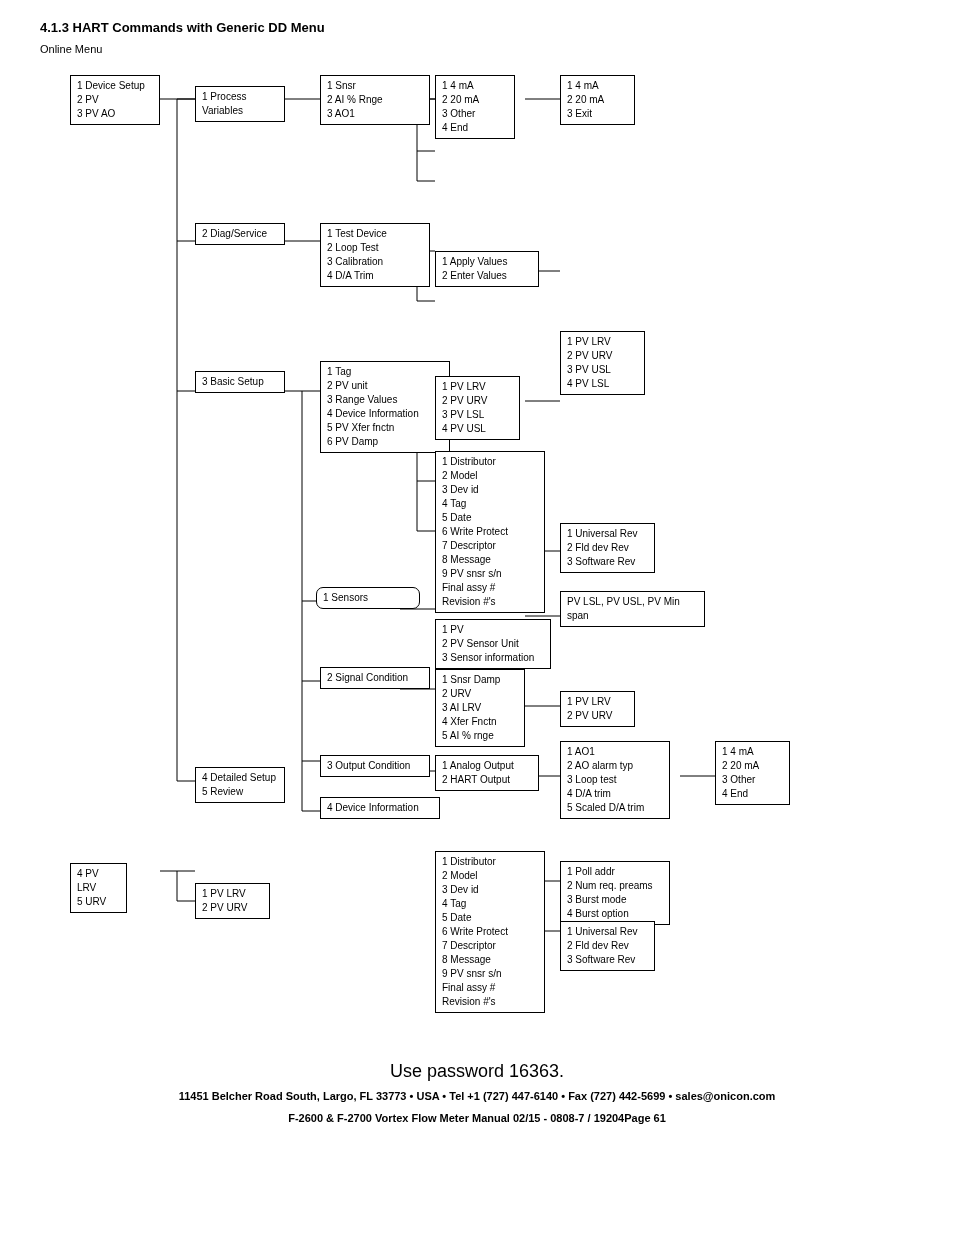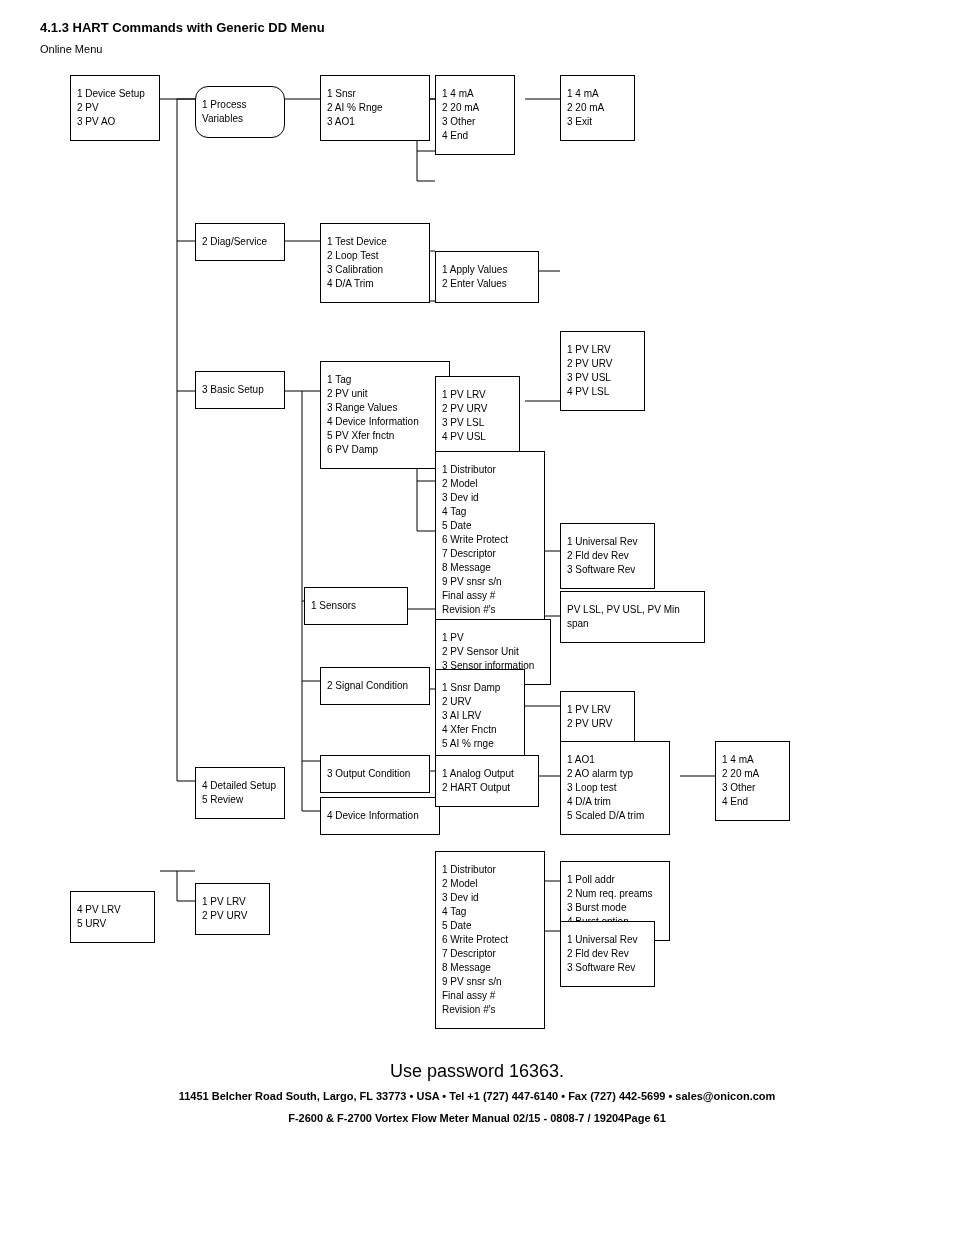--- a/index.html
+++ b/index.html
@@ -24,21 +24,21 @@
     }
     .diagram-container {
       position: relative;
       width: 880px;
       min-height: 980px;
       margin-bottom: 20px;
     }
     .box {
       position: absolute;
       border: 1px solid #000;
-      padding: 11px 6px;
+      padding: 3px 6px;
       background: #fff;
       font-size: 10px;
       line-height: 1.4;
       white-space: pre-line;
     }
     
     .lines-svg {
       position: absolute;
       top: 0; left: 0;
       width: 100%;
@@ -151,40 +151,40 @@
 
     <line x1="120" y1="810" x2="155" y2="810" stroke="#000" stroke-width="1"></line>
     <line x1="137" y1="810" x2="137" y2="840" stroke="#000" stroke-width="1"></line>
     <line x1="137" y1="840" x2="155" y2="840" stroke="#000" stroke-width="1"></line>
   </svg>
 
   <div class="box" style="left:30px; top:14px; width:90px;">1 Device Setup
 2 PV
 3 PV AO</div>
 
-  <div class="box" style="left:155px; top:25px; width:90px;border-radius:13px;">1 Process Variables</div>
+  <div class="box" style="left:155px; top:25px; width:90px;">1 Process Variables</div>
   <div class="box" style="left:155px; top:162px; width:90px;">2 Diag/Service</div>
   <div class="box" style="left:155px; top:310px; width:90px;">3 Basic Setup</div>
   <div class="box" style="left:155px; top:706px; width:90px;">4 Detailed Setup
 5 Review</div>
 
   <div class="box" style="left:280px; top:14px; width:110px;">1 Snsr
 2 AI % Rnge
 3 AO1</div>
   <div class="box" style="left:280px; top:162px; width:110px;">1 Test Device
 2 Loop Test
 3 Calibration
 4 D/A Trim</div>
   <div class="box" style="left:280px; top:300px; width:130px;">1 Tag
 2 PV unit
 3 Range Values
 4 Device Information
 5 PV Xfer fnctn
 6 PV Damp</div>
-  <div class="box" style="left:264px; top:526px; width:104px;">1 Sensors</div>
+  <div class="box" style="left:276px; top:526px; width:104px;border-radius:7px;">1 Sensors</div>
   <div class="box" style="left:280px; top:606px; width:110px;">2 Signal Condition</div>
   <div class="box" style="left:280px; top:694px; width:110px;">3 Output Condition</div>
   <div class="box" style="left:280px; top:736px; width:120px;">4 Device Information</div>
 
   <div class="box" style="left:395px; top:14px; width:80px;">1  4 mA
 2  20 mA
 3 Other
 4 End</div>
   <div class="box" style="left:395px; top:190px; width:104px;">1 Apply Values
 2 Enter Values</div>
@@ -249,21 +249,21 @@
 4 Burst option</div>
   <div class="box" style="left:520px; top:860px; width:95px;">1 Universal Rev
 2 Fld dev Rev
 3 Software Rev</div>
 
   <div class="box" style="left:675px; top:680px; width:75px;">1  4 mA
 2  20 mA
 3 Other
 4 End</div>
 
-  <div class="box" style="left:30px; top:830px; width:85px;">4 PV LRV
+  <div class="box" style="left:30px; top:802px; width:57px;">4 PV LRV
 5 URV</div>
   <div class="box" style="left:155px; top:822px; width:75px;">1 PV LRV
 2 PV URV</div>
 </div>
 
 <div class="footer-password">Use password 16363.</div>
 <div class="footer-contact">
   <div>11451 Belcher Road South, Largo, FL 33773 • USA • Tel +1 (727) 447-6140 • Fax (727) 442-5699 • sales@onicon.com</div>
   <div class="footer-bottom">
     <span>F-2600 &amp; F-2700 Vortex Flow Meter Manual 02/15 - 0808-7 / 19204</span>

